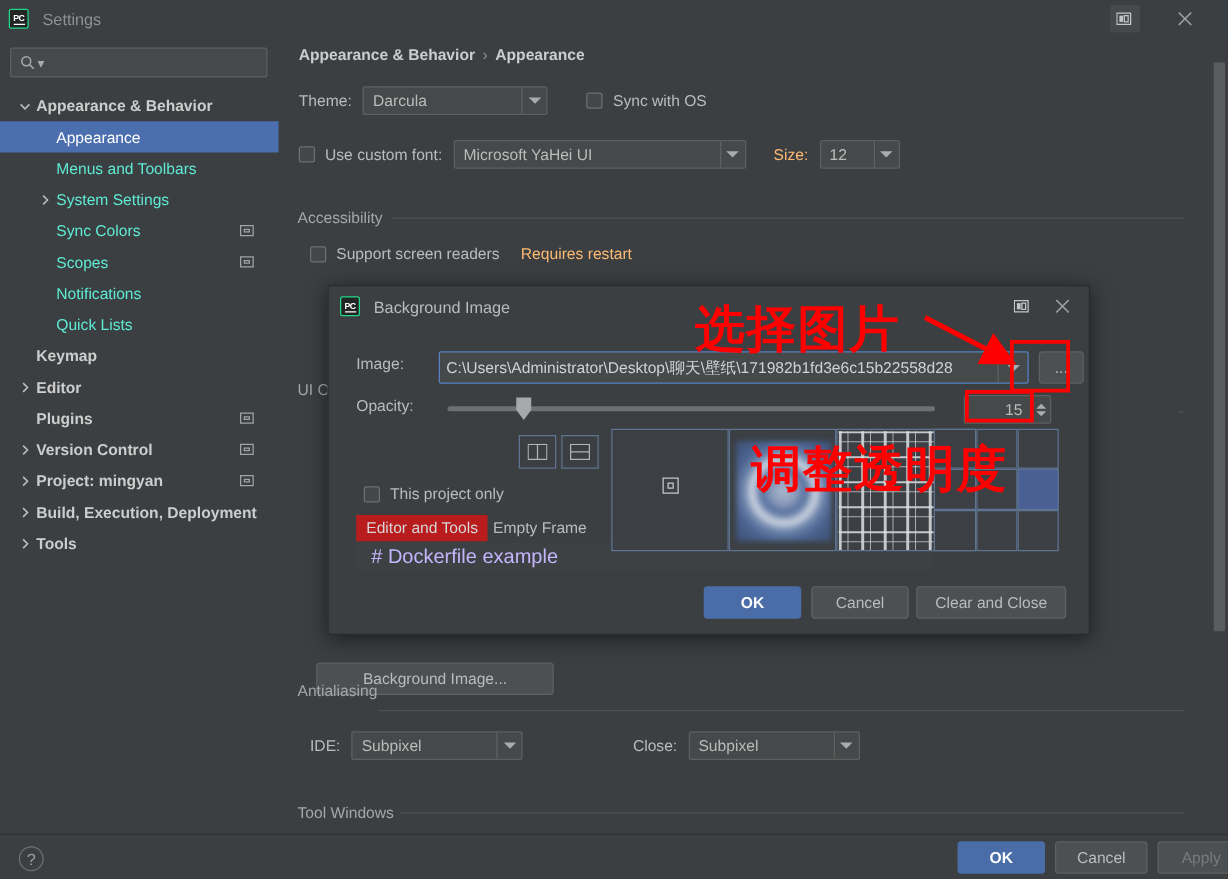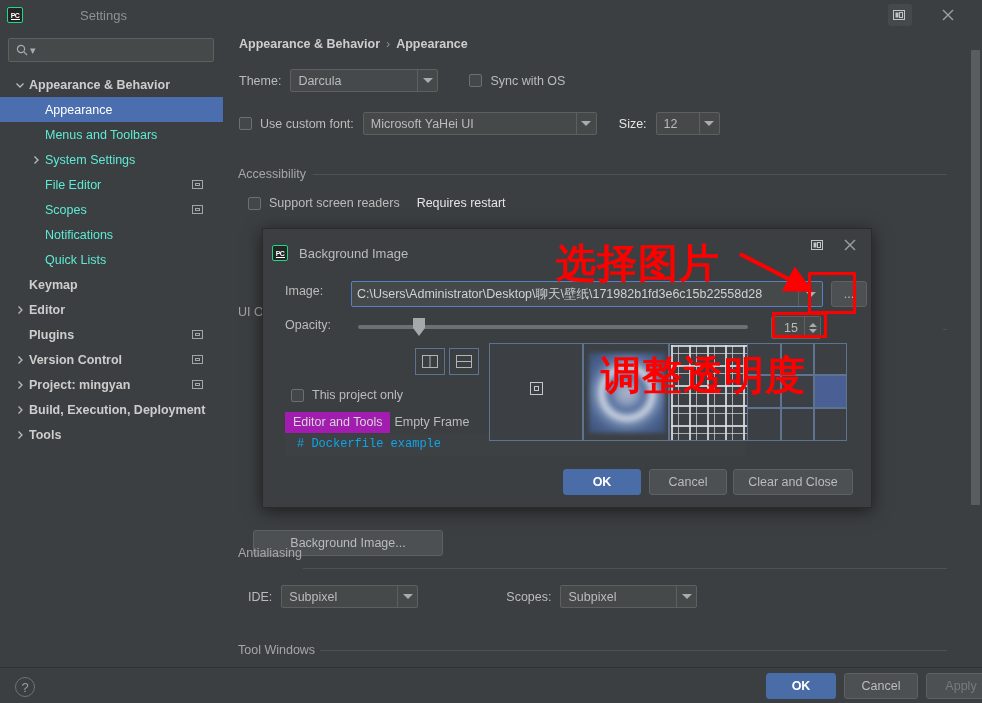--- a/index.html
+++ b/index.html
@@ -12,21 +12,21 @@
     font-size: 12px;
     color: #bbbbbb;
     -webkit-font-smoothing: antialiased;
   }
   #root { position: relative; width: 982px; height: 703px; }
 
   
   .titlebar {
     position: absolute; left: 0; top: 0; width: 982px; height: 30px;
     background: #3c3f41;
-    display: flex; align-items: center; gap: 46px;
+    display: flex; align-items: center;
   }
   .pc-logo {
     width: 16px; height: 16px; margin-left: 7px;
     background: #232525; border: 1px solid #21d789;
     border-radius: 2px; position: relative;
     display:flex; align-items:center; justify-content:center;
   }
   .pc-logo span { font-size: 7px; color: #ffffff; font-weight: bold; letter-spacing:-0.5px; line-height:1;}
   .pc-logo::after{content:"";position:absolute;bottom:2px;left:3px;width:9px;height:1.5px;background:#ffffff;}
   .title-text { margin-left: 11px; color: #8e9193; font-size: 13px; }
@@ -66,21 +66,21 @@
   
   .rightpanel {
     position:absolute; left:223px; top:30px; width:759px; height:637px;
     background:#3c3f41; overflow:hidden;
   }
   .breadcrumb { position:absolute; left:16px; top:7px; font-weight:bold; color:#cdcdcd; font-size:12.5px;}
   .bc-sep { color:#8a8f91; font-weight:normal; margin:0 6px; }
 
   .row { position:absolute; display:flex; align-items:center; }
   .lbl { color:#bbbbbb; font-size:12.5px; }
-  .lbl.dim { color:#e5e5e5; }
+  .lbl.dim { color:#fdba74; }
 
   .combo {
     background:#45494a; border:1px solid #5e6060; border-radius:2px;
     height:23px; display:flex; align-items:center; position:relative;
     color:#bbbbbb; font-size:12.5px; padding-left:7px;
   }
   .combo .arrow {
     position:absolute; right:0; top:0; bottom:0; width:20px;
     display:flex;align-items:center;justify-content:center;
     border-left:1px solid #5e6060;
@@ -119,21 +119,21 @@
     border:1px solid #6f7375;color:#9a9ea0;font-size:13px;
     display:flex;align-items:center;justify-content:center;
   }
 
   
   .dialog {
     position:absolute; left:262px; top:228px; width:610px; height:280px;
     background:#3c3f41; border:1px solid #2b2b2b;
     box-shadow:0 3px 16px rgba(0,0,0,0.55);
   }
-  .dlg-title { position:absolute;left:0;top:0;width:100%;height:32px; display:flex;align-items:flex-end;}
+  .dlg-title { position:absolute;left:0;top:0;width:100%;height:32px; display:flex;align-items:center;}
   .dlg-title .pc-logo{margin-left:9px;}
   .dlg-title .t{margin-left:11px;color:#bbbbbb;font-size:13px;}
   .dlg-btn{position:absolute;top:6px;width:22px;height:20px;display:flex;align-items:center;justify-content:center;}
   .grid-cell{position:absolute;border:1px solid #5d7390;}
 
   
   .anno-text{
     position:absolute;color:#ff0000;font-size:40px;font-weight:bold;
     font-family:"DejaVu Sans", sans-serif; white-space:nowrap; letter-spacing:1px;
   }
@@ -202,21 +202,21 @@
         <div class="tree-item">
           <span style="display: inline-block; flex: 0 0 30px;"></span>
           <span class="tree-arrow"><svg width="12" height="12" viewBox="0 0 12 12">
               <path d="M4.5 2.5 L8 6 L4.5 9.5" fill="none" stroke="#b9bdbf" stroke-width="1.3"></path>
             </svg></span>
           <span class="tree-label" style="margin-left: 3px;">System Settings</span>
         </div>
         <div class="tree-item">
           <span style="display: inline-block; flex: 0 0 30px;"></span>
           <span class="tree-arrow"></span>
-          <span class="tree-label" style="margin-left: 3px;">File Editor</span>
+          <span class="tree-label" style="margin-left: 3px;">Sync Colors</span>
           <span class="mod-icon"></span>
         </div>
         <div class="tree-item">
           <span style="display: inline-block; flex: 0 0 30px;"></span>
           <span class="tree-arrow"></span>
           <span class="tree-label" style="margin-left: 3px;">Scopes</span>
           <span class="mod-icon"></span>
         </div>
         <div class="tree-item">
           <span style="display: inline-block; flex: 0 0 30px;"></span>
@@ -333,21 +333,21 @@
     <div class="sec-title" style="left:15px; top:516px;">Antialiasing</div>
     <div class="sec-line" style="left:80px; top:538px; width:644px;"></div>
     <div class="row" style="left:25px; top:555px;">
       <span class="lbl">IDE:</span>
       <div class="combo" style="width:137px; margin-left:9px;">
         <span>Subpixel</span>
         <span class="arrow">
             <i class="caret"></i>
           </span>
       </div>
-      <span class="lbl" style="margin-left:88px;">Scopes:</span>
+      <span class="lbl" style="margin-left:88px;">Close:</span>
       <div class="combo" style="width:137px; margin-left:9px;">
         <span>Subpixel</span>
         <span class="arrow">
             <i class="caret"></i>
           </span>
       </div>
     </div>
 
     <div class="sec-title" style="left:15px; top:613px;">Tool Windows</div>
     <div class="sec-line" style="left:97px; top:620px; width:627px;"></div>
@@ -394,21 +394,21 @@
 
     <div class="row" style="left:22px; top:89px;">
       <span class="lbl">Opacity:</span>
     </div>
     <div style="position:absolute; left:95px; top:96px; width:390px; height:4px; background:#6d7073; border-radius:2px;"></div>
     <div style="position:absolute; left:148px; top:88px; width:16px; height:20px;">
       <svg width="16" height="20" viewBox="0 0 16 20">
           <path d="M2 1 h12 v10 l-6 8 l-6 -8 Z" fill="#a5a9ab"></path>
         </svg>
     </div>
-    <div class="spinner" style="position:absolute; left:508px; top:87px; width:50px;padding-left:12px;">
+    <div class="spinner" style="position:absolute; left:508px; top:87px; width:70px;padding-left:12px;">
       <span class="val">15</span>
       <span class="btns">
           <i class="sp-up"></i>
           <i class="sp-dn"></i>
         </span>
     </div>
 
     <div style="position:absolute; left:152px; top:119px; width:30px; height:27px; border:1px solid #5d7390;display:flex;align-items:center;justify-content:center;">
       <svg width="16" height="13" viewBox="0 0 16 13">
           <rect x="0.5" y="0.5" width="15" height="12" fill="none" stroke="#b0b4b6"></rect>
@@ -421,30 +421,30 @@
           <line x1="0.5" y1="6.5" x2="15.5" y2="6.5" stroke="#b0b4b6"></line>
         </svg>
     </div>
 
     <div class="row" style="left:28px; top:159px;">
       <span class="cb"></span>
       <span class="lbl" style="margin-left:8px;">This project only</span>
     </div>
 
     <div style="position:absolute;left:22px;top:183px;display:flex;align-items:center;">
-      <div style="background:#a21caf;padding:3px 8px 4px 8px;color:#d4d6d8;font-size:12.5px;">
+      <div style="background:#b91c1c;padding:3px 8px 4px 8px;color:#d4d6d8;font-size:12.5px;">
         <span>Editor and Tools</span>
       </div>
       <div style="padding:3px 8px 4px 4px;color:#bbbbbb;font-size:12.5px;">
         <span>Empty Frame</span>
       </div>
     </div>
 
     <div class="editor-strip" style="left:22px; top:205px; width:460px; height:22px;">
-      <div style="color:#0ea5e9;font-size:12px;padding:3px 0 0 12px;font-family:Liberation Mono, monospace;"># Dockerfile example</div>
+      <div style="color:#c4b5fd;font-size:16px;padding:3px 0 0 12px;font-family:Liberation Sans, sans-serif;"># Dockerfile example</div>
     </div>
 
     <div>
       <div class="grid-cell" style="left:226px; top:114px; width:94px; height:98px; background:#3c4044;">
         <div style="position:absolute;left:40px;top:38px;width:13px;height:13px;border:1px solid #c6c9cb;">
           <div style="position:absolute;left:3px;top:3px;right:3px;bottom:3px;border:1px solid #c6c9cb;"></div>
         </div>
       </div>
       <div class="grid-cell" style="left:320px; top:114px; width:86px; height:98px; background:#3c4044; overflow:hidden;">
         <div style="position:absolute;left:5px;top:9px;width:76px;height:80px;background:radial-gradient(circle at 50% 50%, #aab6cc 0%, #8c9cbb 18%, #556f9e 32%, #cfd6e2 46%, #6d84ab 58%, #4b6490 72%, #3c4f74 100%); filter: blur(2.2px);"></div>

